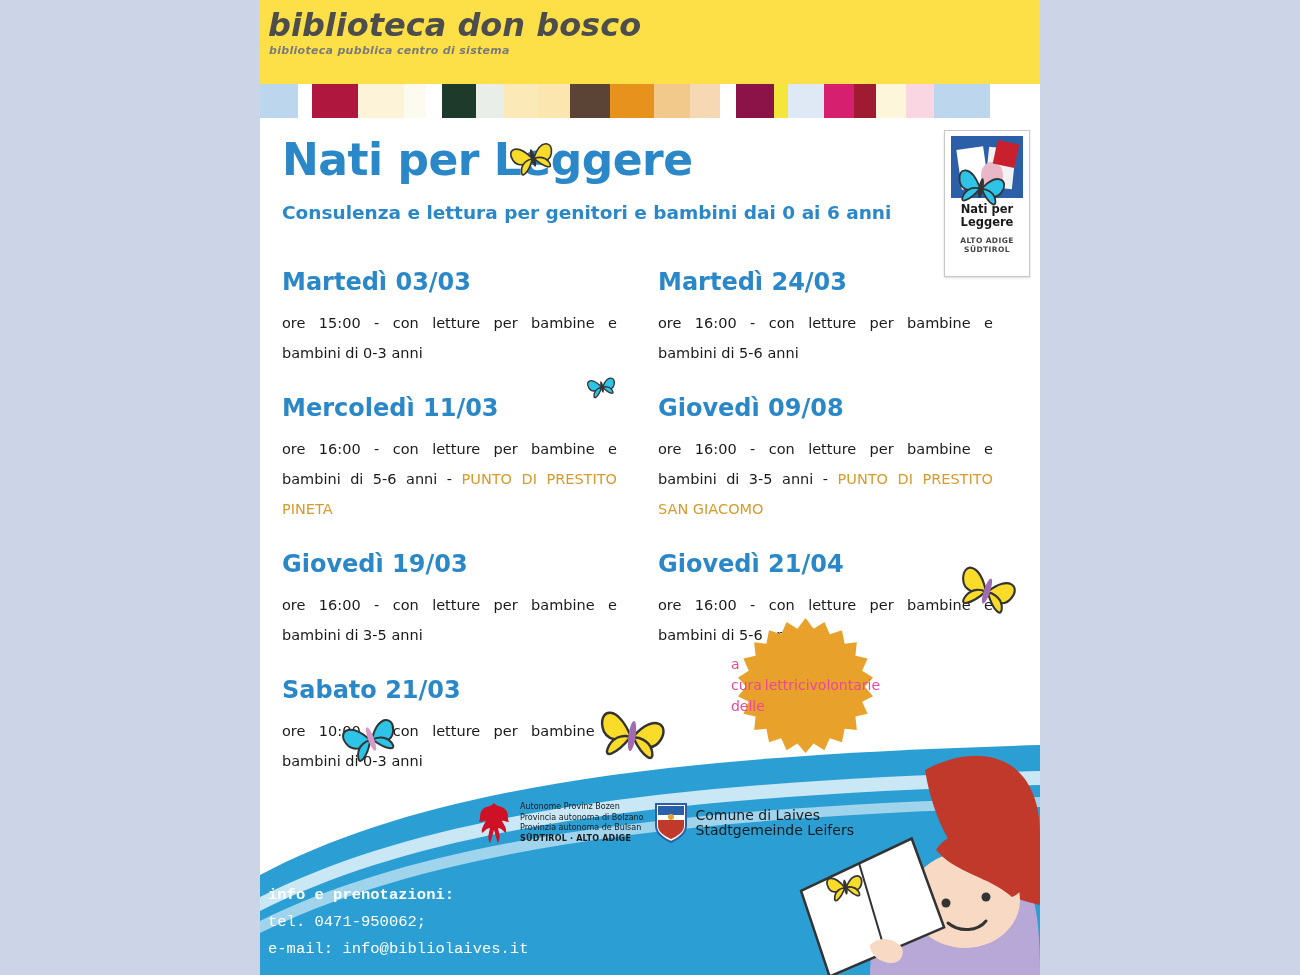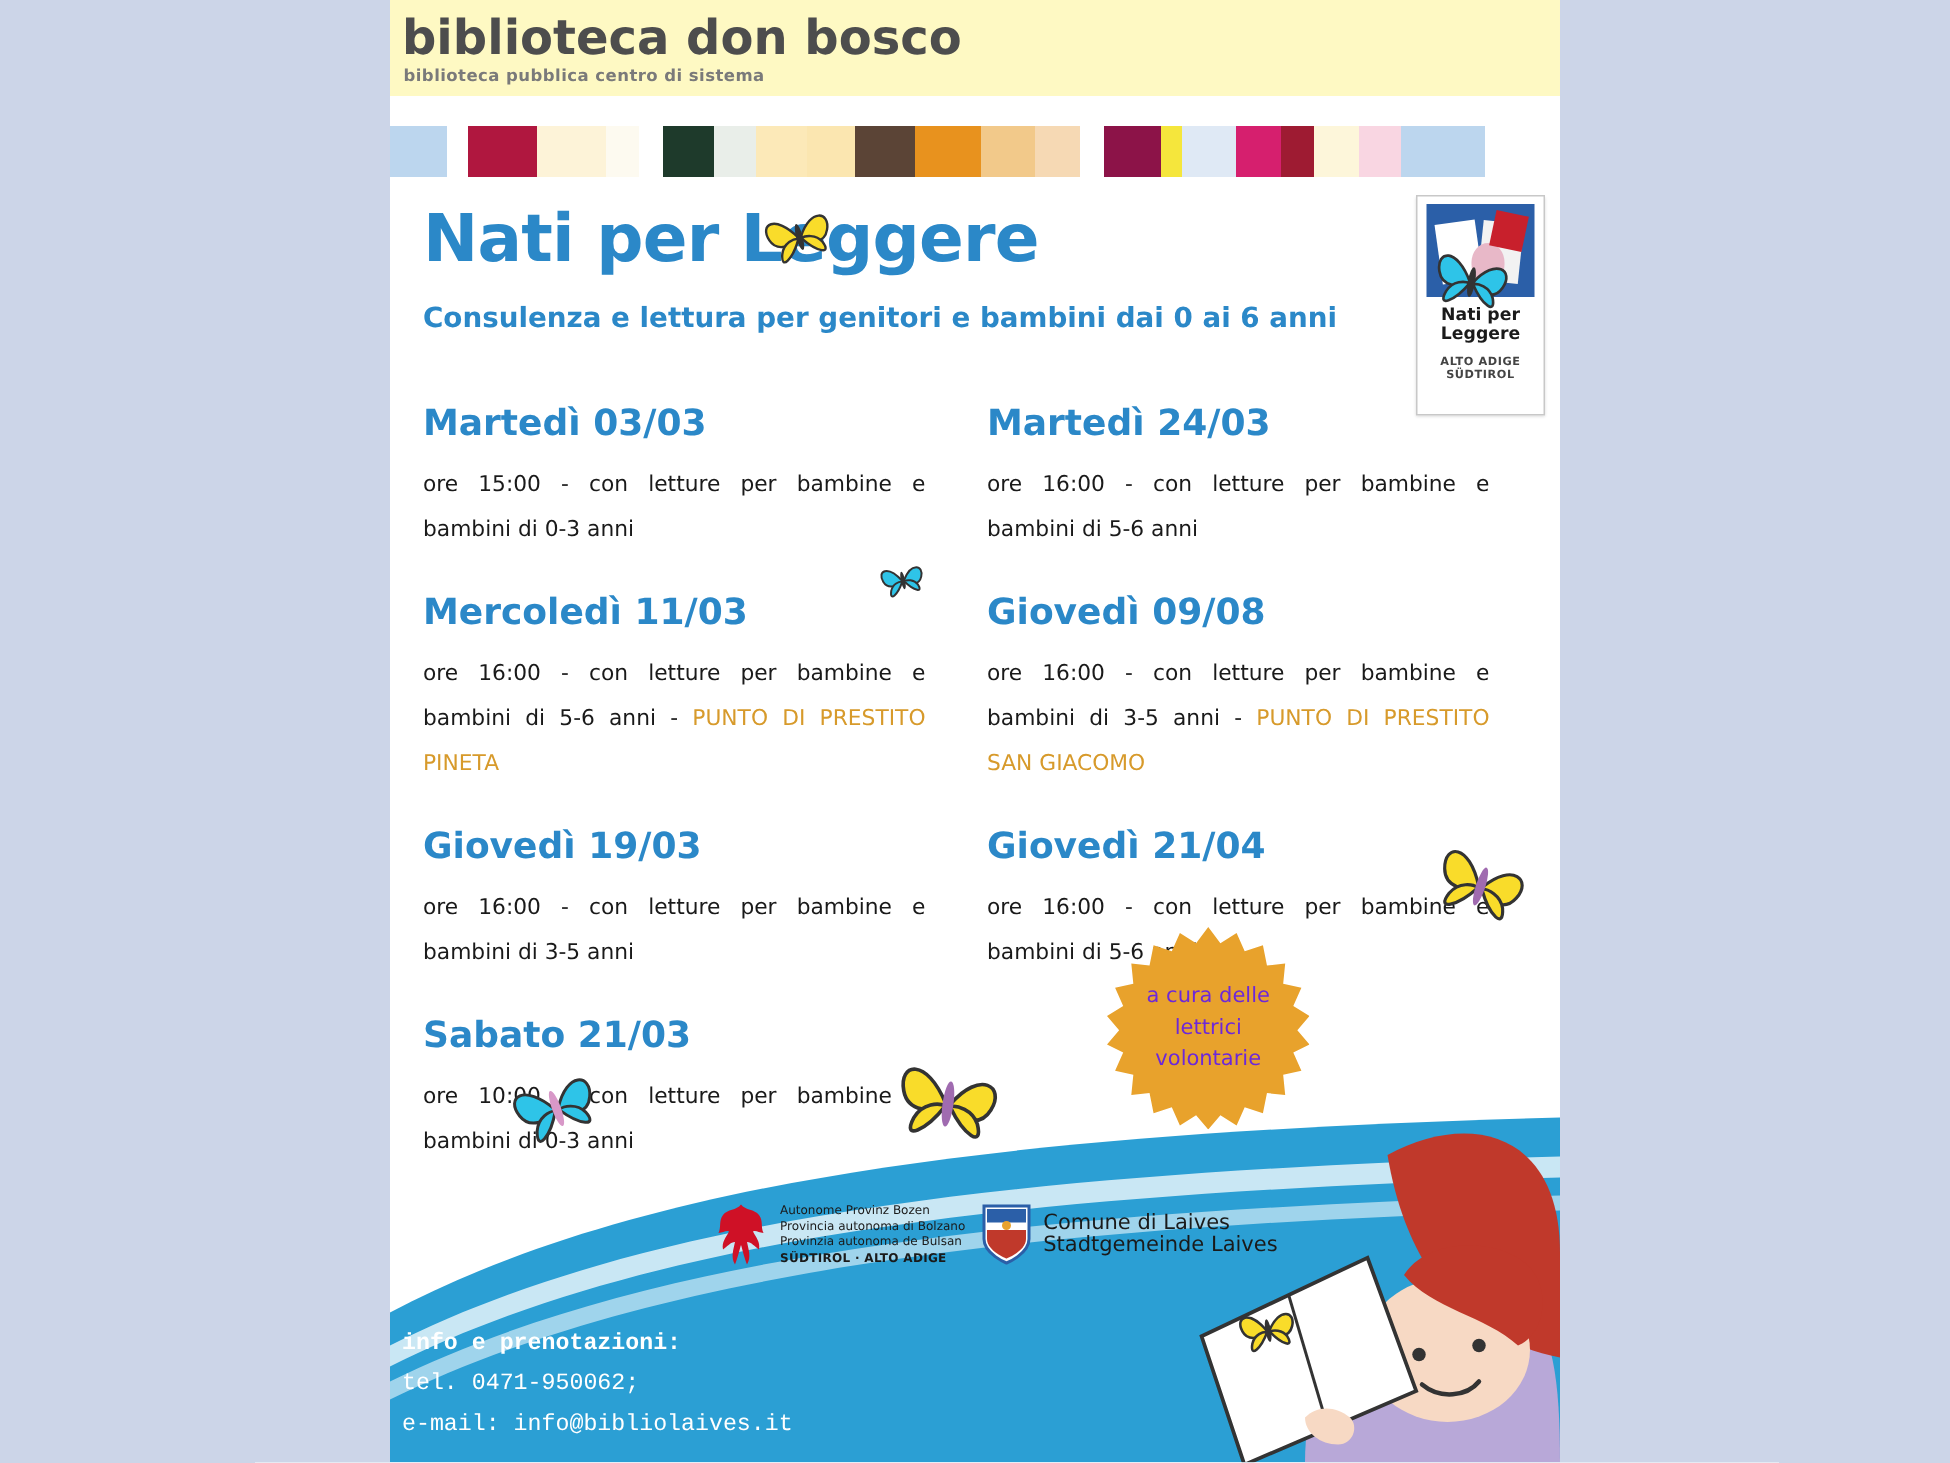--- a/index.html
+++ b/index.html
@@ -29,22 +29,23 @@
     background: #ffffff;
     overflow: hidden;
   }
 
   
   .header-band {
     position: absolute;
     left: 0;
     top: 0;
     width: 780px;
-    height: 64px;
-    background: #fef9c3;
+    height: 84px;
+    background: #fde047;
+    font-style: italic;
   }
   .brand-title {
     position: absolute;
     left: 8px;
     top: 6px;
     font-size: 32px;
     font-weight: bold;
     color: #4d4d4d;
     letter-spacing: 0px;
     font-family: "DejaVu Sans", sans-serif;
@@ -223,27 +224,27 @@
       87% 73%, 88% 83%, 79% 82%, 77% 92%, 68% 89%, 64% 98%, 56% 93%,
       50% 100%, 44% 93%, 36% 98%, 32% 89%, 23% 92%, 21% 82%, 12% 83%,
       13% 73%, 4% 71%, 8% 62%, 0% 58%, 6% 51%, 0% 44%, 8% 39%, 4% 30%,
       13% 28%, 12% 18%, 21% 19%, 23% 9%, 32% 12%, 36% 3%, 44% 8%
     );
   }
   .seal .seal-text {
     position: absolute;
     inset: 0;
     display: flex;
-    flex-direction: column;
+    flex-direction: row;
     align-items: center;
     justify-content: center;
-    color: #6d28d9;
+    color: #ec4899;
     font-size: 14px;
     line-height: 21px;
-    text-align: center;
+    text-align: left;
     font-family: "DejaVu Sans", sans-serif;
   }
 
   
   .wave {
     position: absolute;
     left: 0;
     bottom: 0;
     width: 780px;
     height: 250px;
@@ -506,21 +507,21 @@
 
         <div class="comune-logo">
           <svg width="34" height="42" viewBox="0 0 34 42">
             <path d="M2 2 L32 2 L32 24 C32 34, 17 40, 17 40 C17 40, 2 34, 2 24 Z" fill="#ffffff" stroke="#2b5fa8" stroke-width="2"></path>
             <path d="M4 18 L30 18 L30 24 C30 32, 17 37, 17 37 C17 37, 4 32, 4 24 Z" fill="#c0392b"></path>
             <path d="M4 4 L30 4 L30 13 L4 13 Z" fill="#2b5fa8"></path>
             <circle cx="17" cy="15" r="3" fill="#e8a22c"></circle>
           </svg>
           <div class="comune-text">
             <div>Comune di Laives</div>
-            <div>Stadtgemeinde Laives</div>
+            <div>Stadtgemeinde Leifers</div>
           </div>
         </div>
       </div>
 
       <div class="info">
         <div class="info-head">info e prenotazioni:</div>
         <div>tel. 0471-950062;</div>
         <div>e-mail: info@bibliolaives.it</div>
       </div>
 

